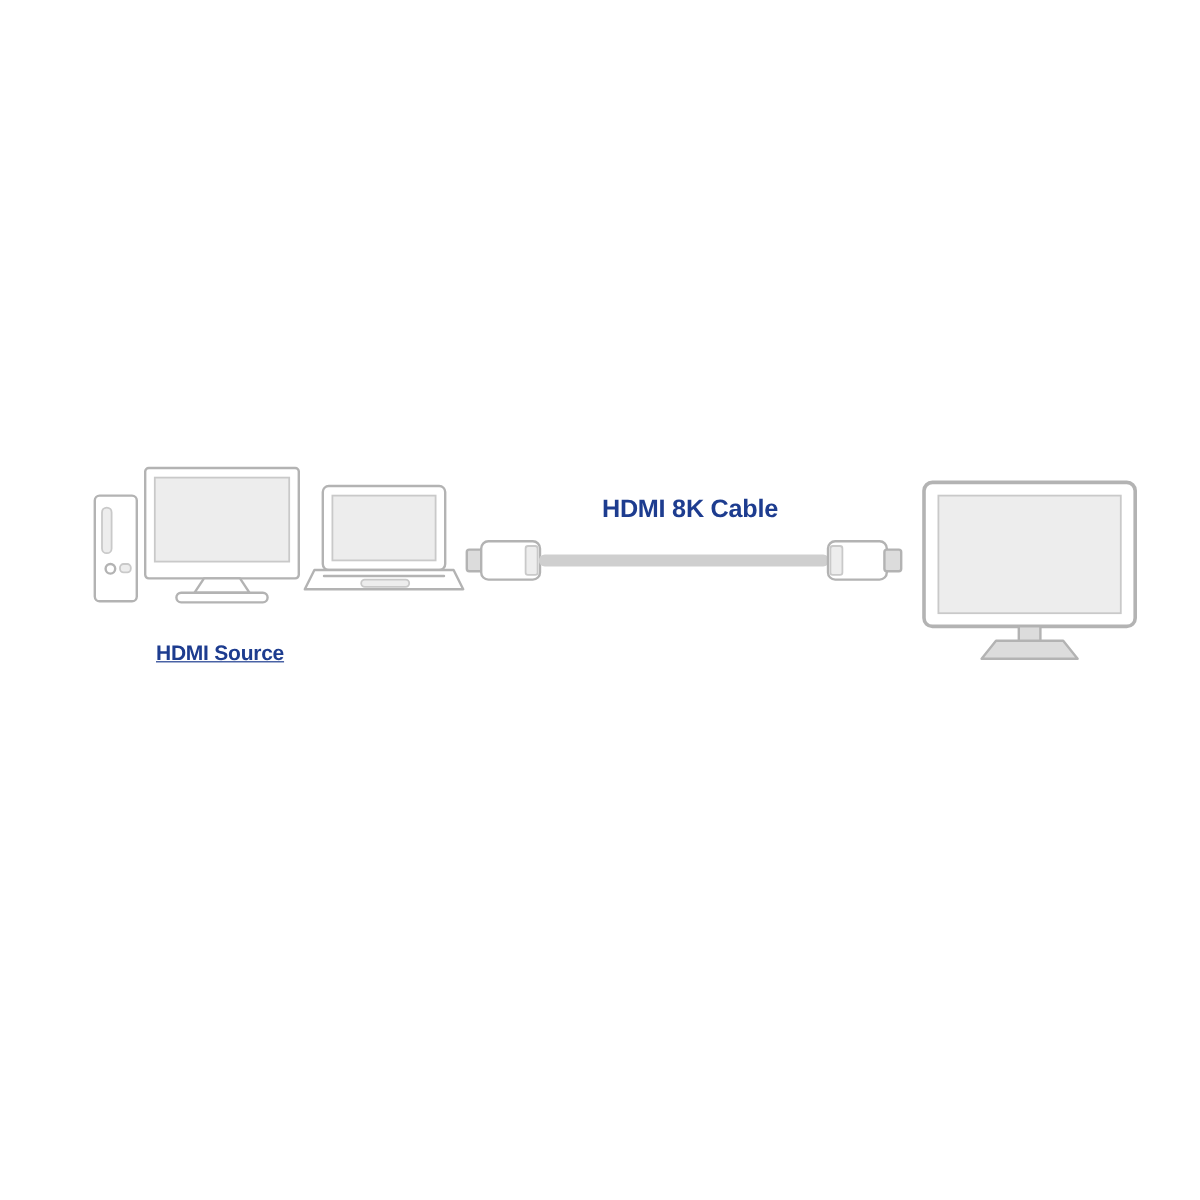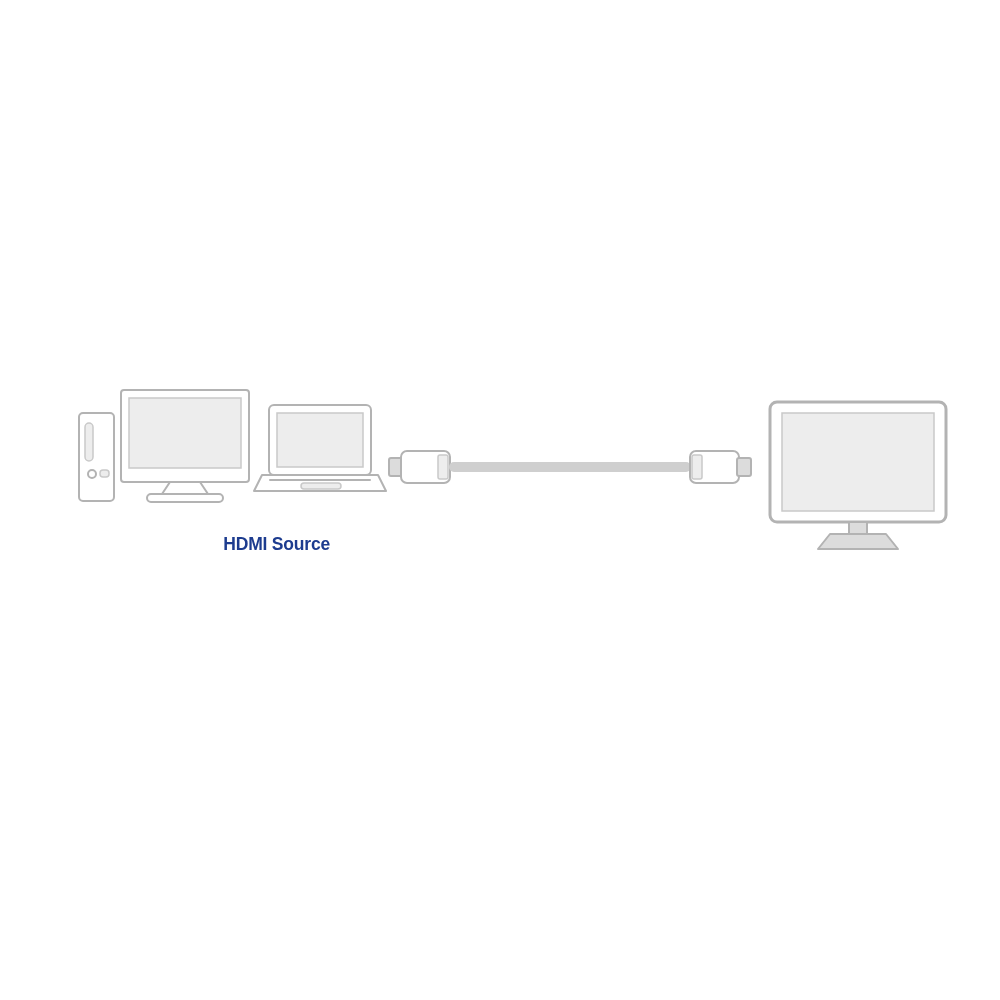--- a/index.html
+++ b/index.html
@@ -28,21 +28,21 @@
   .detail-fill{fill:var(--fill-light);stroke:#c9c9c9;stroke-width:1.5;}
   
   .label{
     position:absolute;
     color:var(--accent-text);
     font-weight:bold;
     letter-spacing:-0.2px;
     white-space:nowrap;
   }
   .cable-label{left:455px;top:413px;width:240px;text-align:center;font-size:21px;}
-  .source-label{left:130px;top:534px;width:200px;text-align:right;font-size:17.5px;}
+  .source-label{left:130px;top:534px;width:200px;text-align:left;font-size:17.5px;text-decoration:underline;}
   .source-examples{left:28px;top:564px;width:500px;text-align:left;font-size:17px;}
 </style>
 </head>
 <body>
 
 <div class="canvas">
 
   <svg class="art" width="1000" height="1000" viewBox="0 0 1000 1000">
 
     <g>
@@ -78,17 +78,18 @@
     </g>
 
     <g>
       <rect class="dev-thick" x="770" y="402" width="176" height="120" rx="7"></rect>
       <rect class="scr" x="782" y="413" width="152" height="98"></rect>
       <rect class="mid" x="849" y="522" width="18" height="13"></rect>
       <polygon class="mid" points="830,534 886,534 898,549 818,549"></polygon>
     </g>
   </svg>
 
+  <div class="label cable-label">HDMI 8K Cable</div>
 
   <div class="label source-label">HDMI Source</div>
 
 
 </div>
 
 </body></html>

